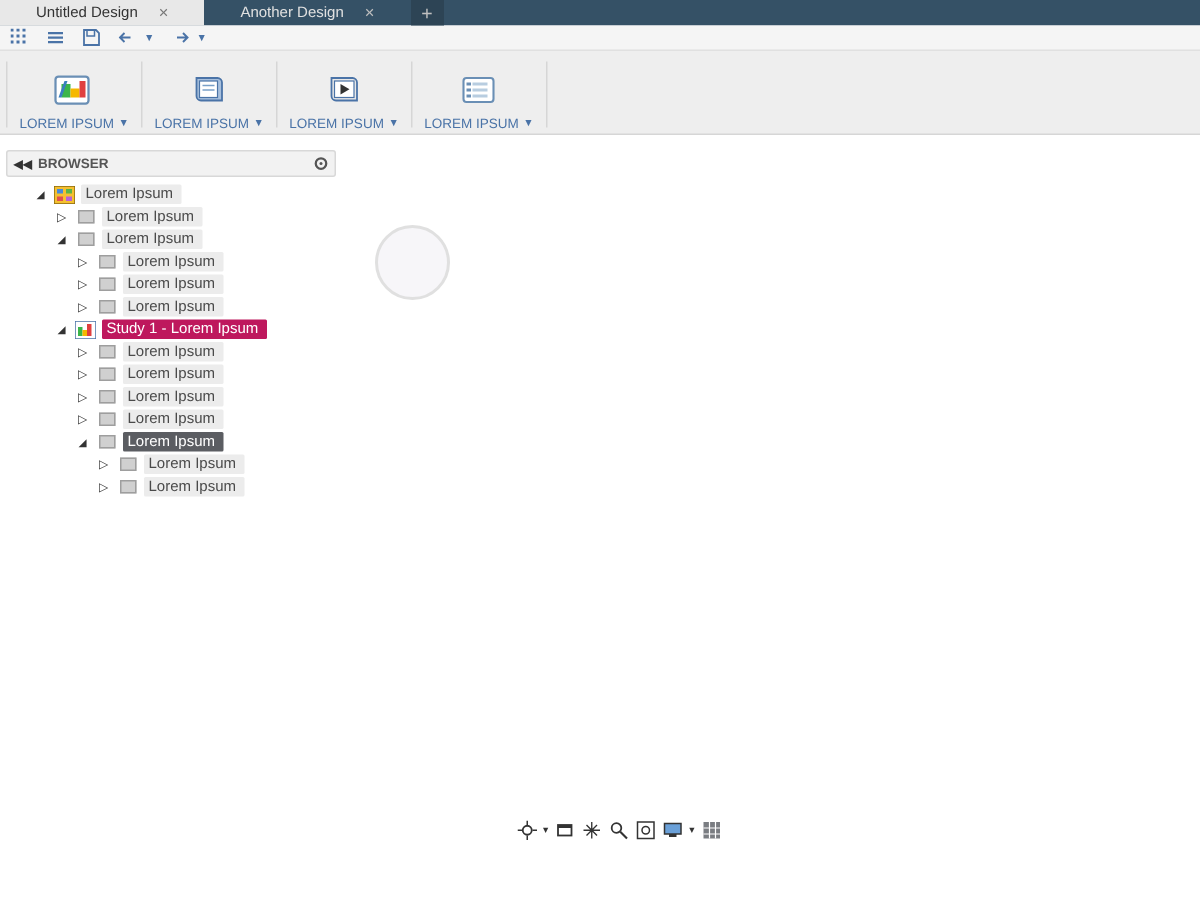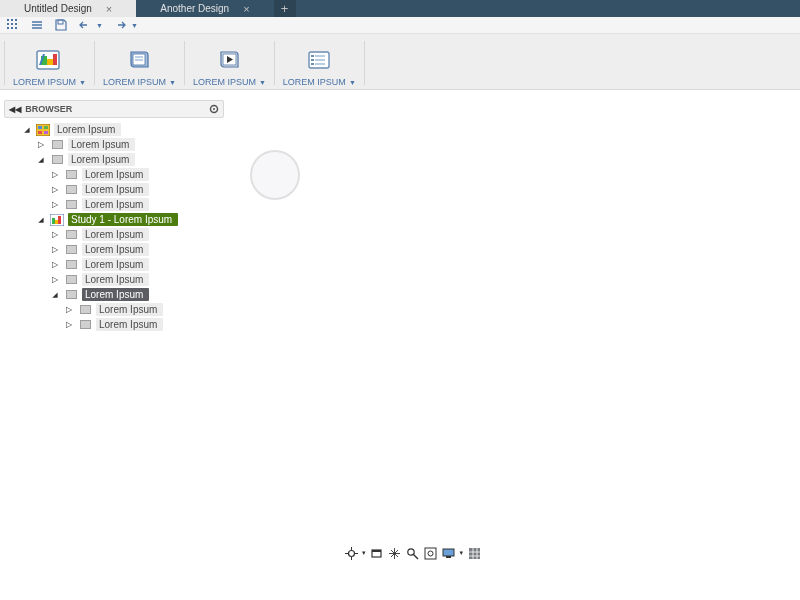--- a/index.html
+++ b/index.html
@@ -34,21 +34,21 @@
   .browser-header { height: 18px; background: #f2f2f2; border: 1px solid #d8d8d8; border-radius: 2px; display: flex; align-items: center; padding: 0 4px; gap: 4px; font-size: 9px; color: #555; font-weight: bold; }
   .browser-header .chev { font-size: 8px; color: #333; cursor: pointer; }
   .browser-header .spacer { flex: 1; }
   .browser-header .gear { width: 10px; height: 10px; color: #555; cursor: pointer; }
 
   .tree { margin-top: 4px; }
   .tree-row { display: flex; align-items: center; height: 15px; font-size: 10px; color: #4a4a4a; white-space: nowrap; cursor: pointer; }
   .tree-row .tri { width: 10px; font-size: 8px; color: #333; text-align: center; flex-shrink: 0; }
   .tree-row .node-icon { width: 16px; height: 12px; margin: 0 3px; flex-shrink: 0; display: flex; align-items: center; justify-content: center; }
   .tree-row .label { padding: 1px 6px 1px 3px; background: #ececec; border-radius: 1px; }
-  .tree-row.selected .label { background: #4d7c0f; color: #fff; }
+  .tree-row.selected .label { background: #be185d; color: #fff; }
   .tree-row.sel-dark .label { background: #5b5d62; color: #fff; }
   .ind0 { padding-left: 18px; }
   .ind1 { padding-left: 32px; }
   .ind2 { padding-left: 46px; }
   .ind3 { padding-left: 60px; }
 
   
   .canvas-circle { position: absolute; left: 250px; top: 60px; width: 50px; height: 50px; border-radius: 50%; background: #f7f6f9; border: 2px solid #e0e0e0; }
 
   

